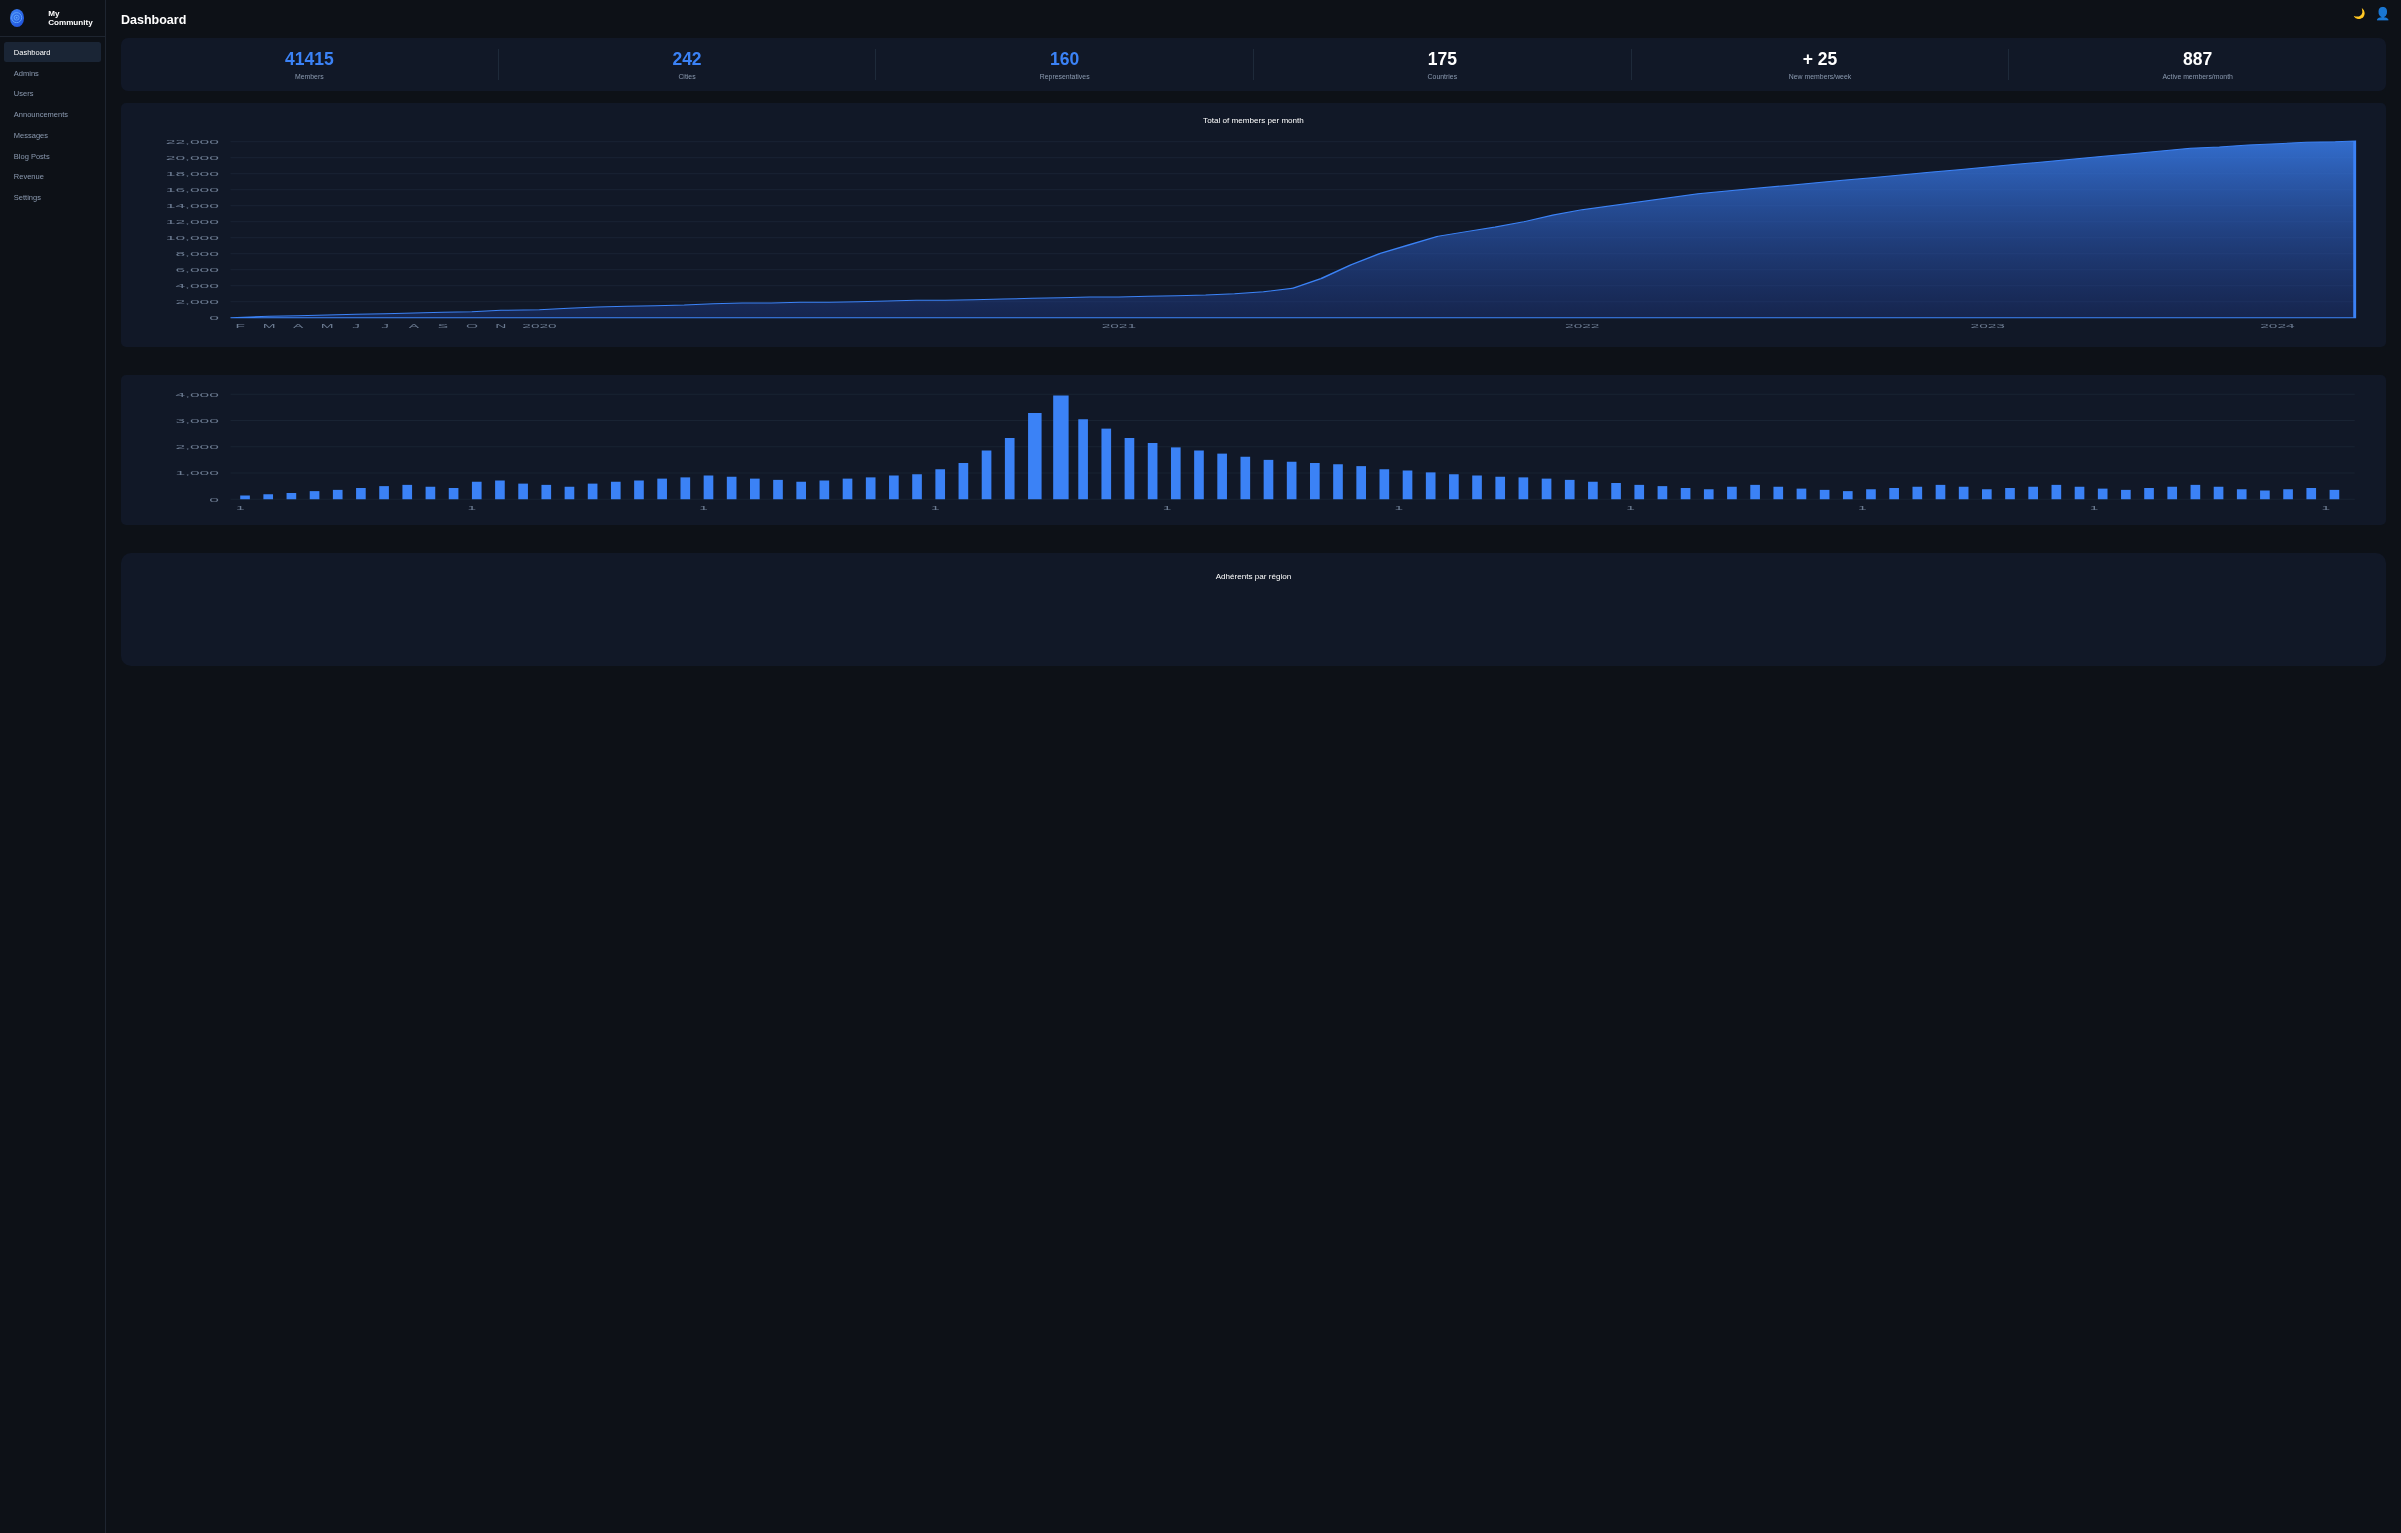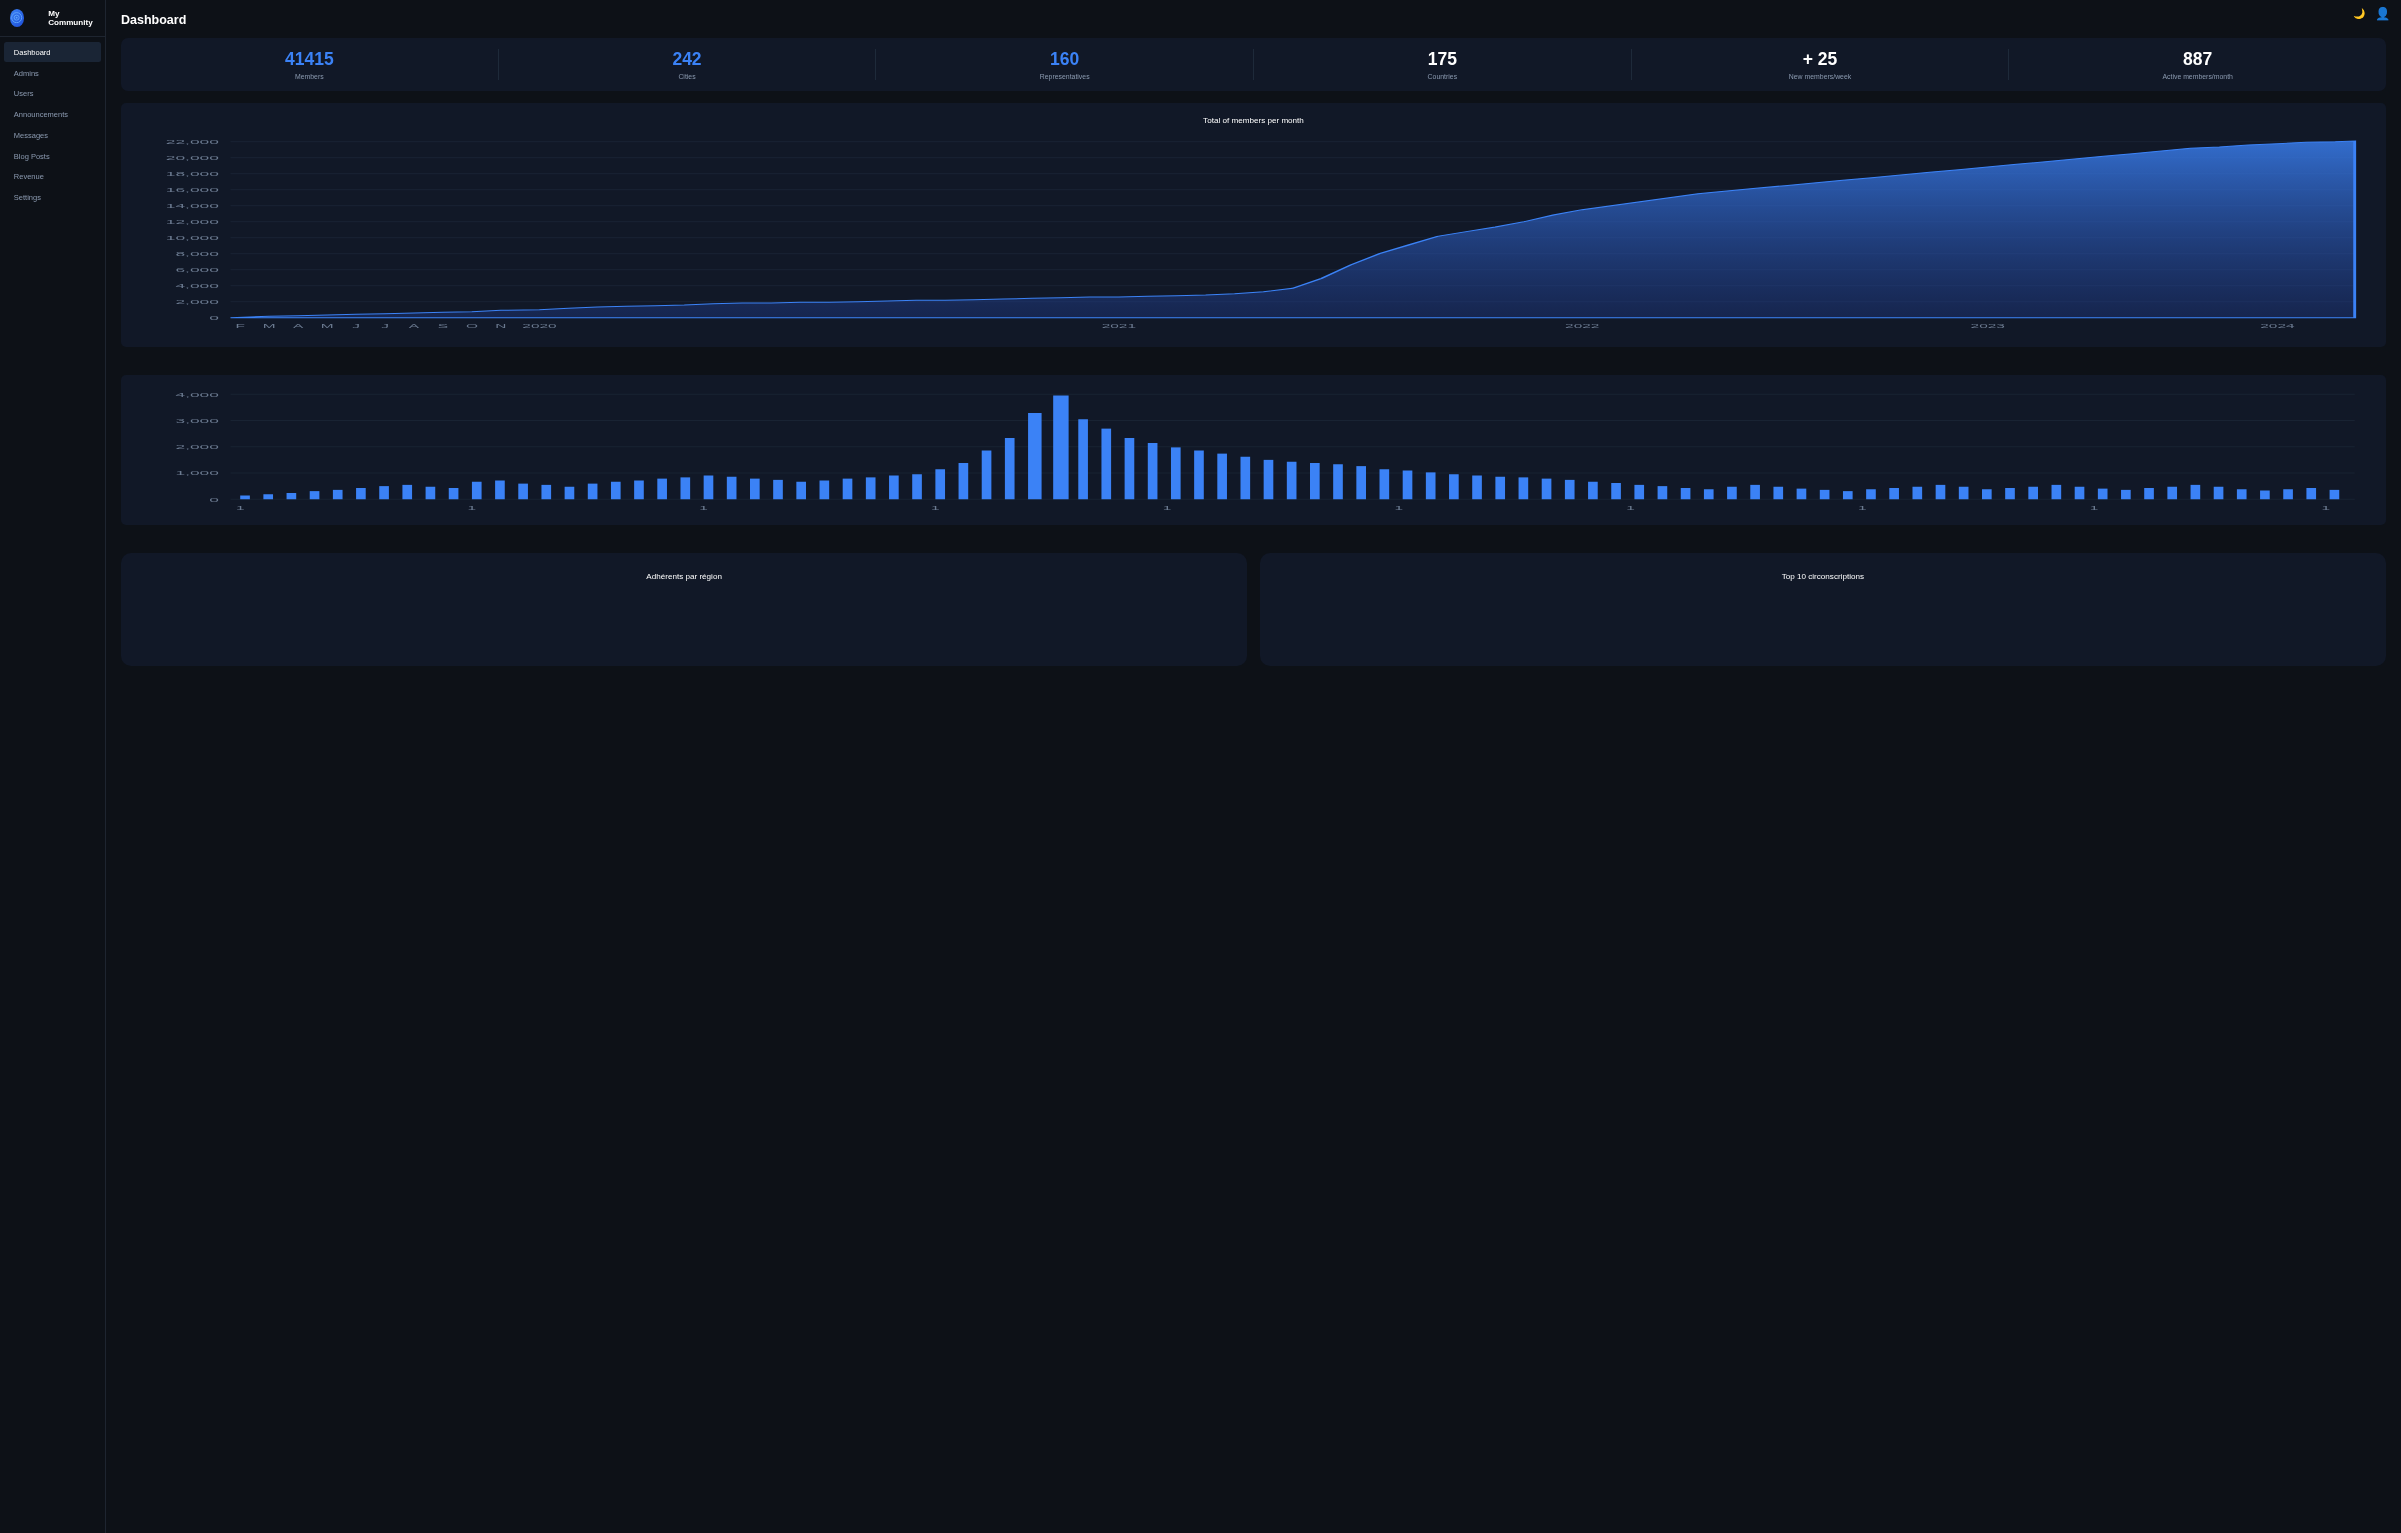--- a/index.html
+++ b/index.html
@@ -434,18 +434,15 @@
         <text x="1015" y="195" class="x-axis-label" text-anchor="middle">1</text>
         <text x="1135" y="195" class="x-axis-label" text-anchor="middle">1</text>
       </svg>
     </div>
   </div>
 
   <div class="bottom-row">
     <div class="bottom-chart">
       <div class="chart-title">Adhérents par région</div>
     </div>
-    <div class="bottom-chart">
-      <div class="chart-title">Top 10 circonscriptions</div>
-    </div>
   </div>
 </div>
 
 
 </body></html>

